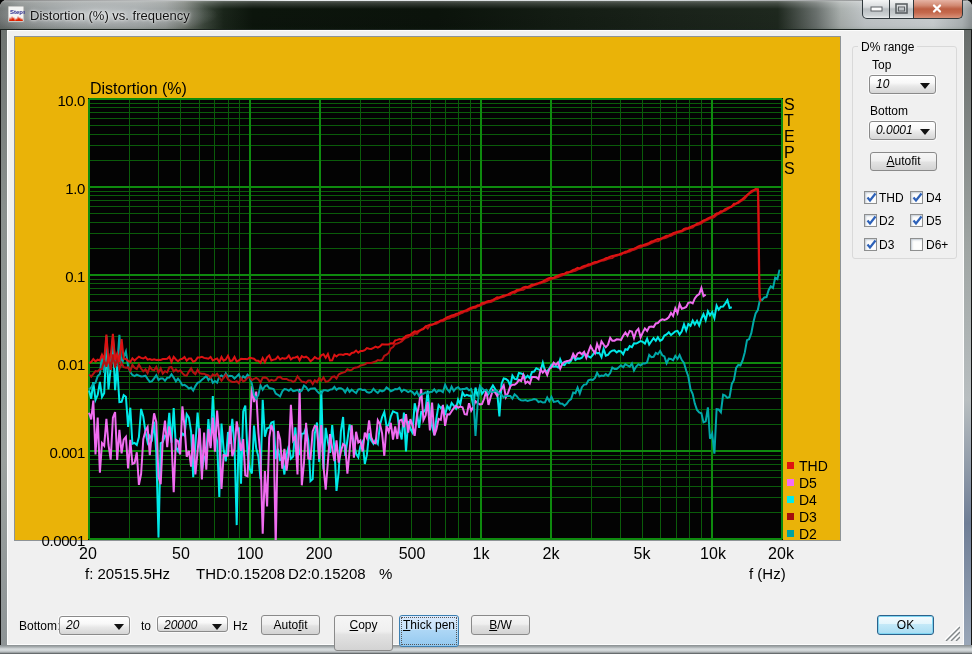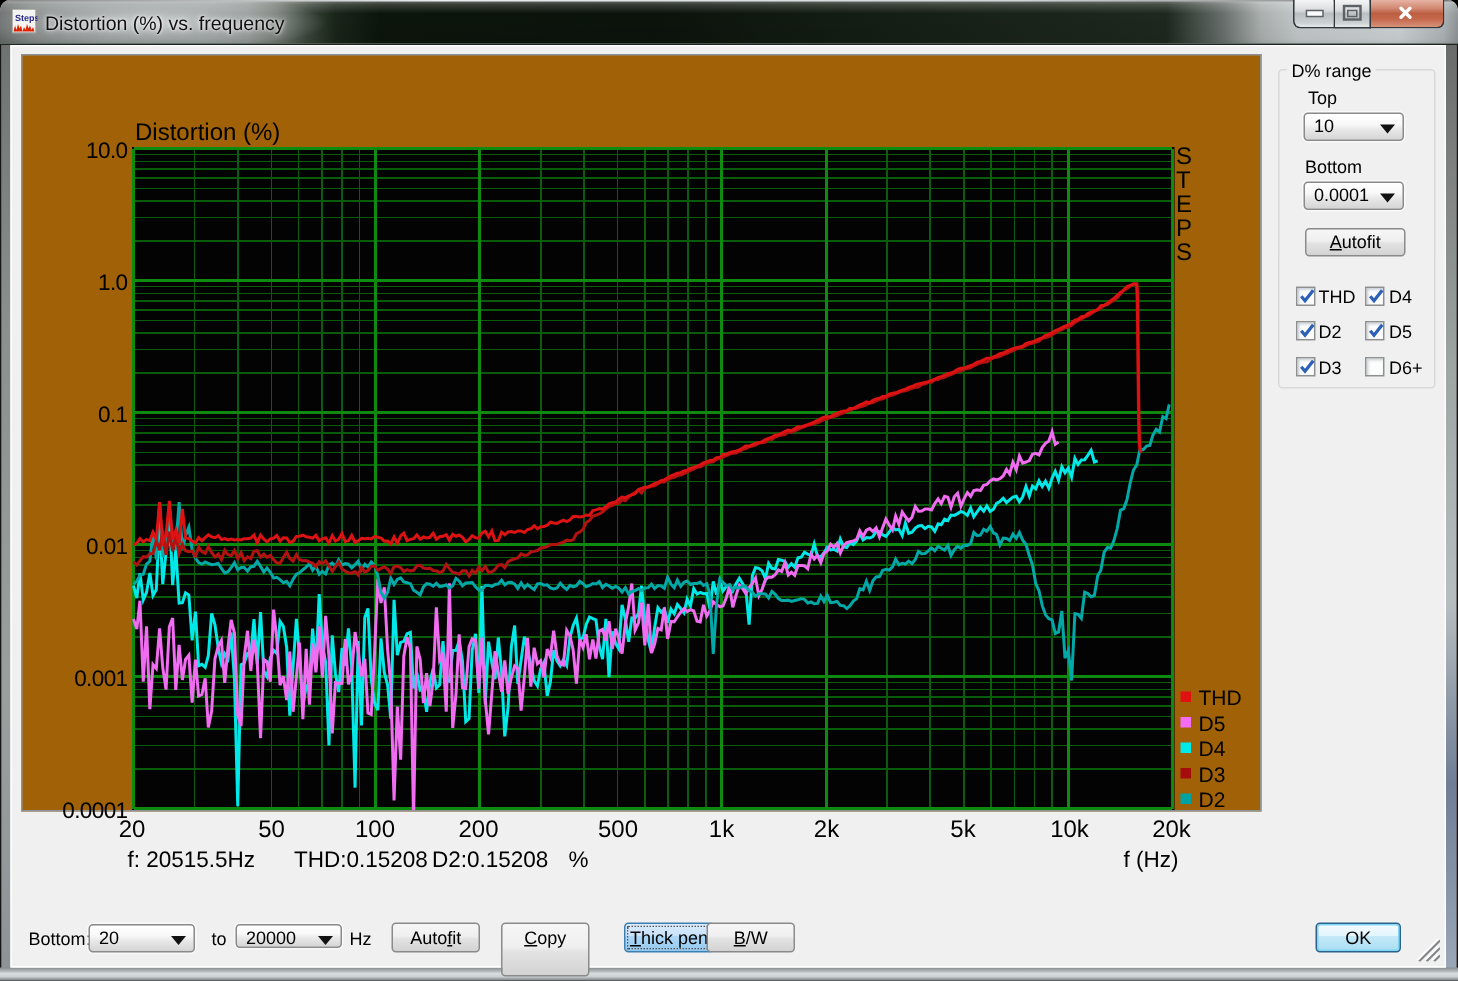--- a/index.html
+++ b/index.html
@@ -17,38 +17,38 @@
   background:linear-gradient(180deg,#6e7371 0,#8a908e 30%,#9aa09e 70%,#8e9496 100%);
   border-left:1px solid #161616; }
 .sideR { position:absolute; right:0; top:30px; width:8px; height:616px;
   background:linear-gradient(180deg,#676c6a 0,#9fa5a3 35%,#b8bec0 60%,#6f7e96 80%,#9aa7b8 100%);
   border-right:1px solid #161616; }
 .botB { position:absolute; left:0; bottom:0; width:972px; height:9px;
   background:linear-gradient(180deg,#878d8f 0,#a9afb1 2px,#d7dcde 4px,#cdd2d4 6px,#8f9496 8px,#404547 9px); }
 #client { position:absolute; left:7px; top:30px; width:957px; height:615px;
   background:#f0f0f0; border:1px solid #fdfdfd; }
 #view { position:absolute; left:6px; top:5px; width:827px; height:505px;
-  background:#a16207; border:1px solid #8e9396; }
+  background:#eab308; border:1px solid #8e9396; }
 #view svg.main { position:absolute; left:0; top:0; }
 .pl { position:absolute; font-size:15px; color:#000; white-space:nowrap; }
 .yl { position:absolute; left:10px; width:60px; text-align:right; font-size:15px; letter-spacing:-0.4px; color:#000; }
 .xl { position:absolute; width:60px; top:508px; text-align:center; font-size:16px; color:#000; }
 .lgr { position:absolute; left:772px; height:14px; white-space:nowrap; }
 .sq { display:inline-block; width:7px; height:7px; margin-right:5px; vertical-align:2px; }
 .lt { font-size:14px; color:#000; }
 #steps { position:absolute; left:769px; top:60px; font-size:16px; line-height:16.1px; color:#000; }
 .gbox { position:absolute; border:1px solid #d9d9d9; border-radius:3px; }
 .btn { position:absolute; border:1px solid #8a8a8a; border-radius:3px; text-align:center;
   font-size:12px; color:#000;
   background:linear-gradient(180deg,#f6f6f6 0,#efefef 45%,#e2e2e2 55%,#d3d3d3 100%); }
 .btnblue { border:1px solid #3c7fb1;
   background:linear-gradient(180deg,#dbeafc 0,#c8e2fa 45%,#aed7f6 46%,#94c9ef 100%); }
 .cmb { position:absolute; border:1px solid #8a8a8a; border-radius:3px;
   background:linear-gradient(180deg,#ffffff 0,#f8f8f8 40%,#e8e8e8 60%,#d5d5d5 100%);
-  box-shadow:0 0 0 1px rgba(255,255,255,.6); }
+  box-shadow:0 0 0 1px rgba(255,255,255,.6);font-style:italic; }
 .cmb .txt { position:absolute; left:6px; top:1px; font-size:12px; color:#000; }
 .cmb .ar { position:absolute; right:5px; top:7px; width:0; height:0;
   border:5px solid transparent; border-bottom:none; border-top:6px solid #111; }
 .cb { position:absolute; width:13px; height:13px; background:#fdfdfd;
   border:1px solid #8e8f8f; box-shadow:inset 1px 1px 2px rgba(120,140,160,.45); }
 .cb svg { position:absolute; left:0px; top:-1px; }
 .cblab { position:absolute; font-size:12px; color:#000; }
 .slab { position:absolute; font-size:12px; color:#000; }
 u { text-decoration:underline; }
 #capbtns { position:absolute; right:8px; top:0; width:102px; height:19px; }
@@ -240,21 +240,21 @@
         <span class="ar"></span>
       </div>
     <div class="slab" style="left:133px; top:588px;">to</div>
     <div class="cmb" style="left:149px; top:585px; width:71px; height:16px;">
         <span class="txt">20000</span>
         <span class="ar"></span>
       </div>
     <div class="slab" style="left:225px; top:588px;">Hz</div>
     <div class="btn" style="left:253px; top:584px; width:59px; height:20px; line-height:18px;">Auto<u>f</u>it</div>
     <div class="btn" style="left:326px; top:584px; width:59px; height:36px; line-height:18px;"><u>C</u>opy</div>
-    <div class="btn btnblue" style="left:408px; top:584px; width:60px; height:20px; line-height:18px; outline:1px dotted #555; outline-offset:-3px;"><u>T</u>hick pen</div>
+    <div class="btn btnblue" style="left:391px; top:584px; width:60px; height:32px; line-height:18px; outline:1px dotted #555; outline-offset:-3px;"><u>T</u>hick pen</div>
     <div class="btn" style="left:463px; top:584px; width:59px; height:20px; line-height:18px;"><u>B</u>/W</div>
     <div class="btn" style="left:869px; top:584px; width:57px; height:20px; line-height:18px; border-color:#2c628b; box-shadow:0 0 0 1px #7fd5f2 inset; background:linear-gradient(180deg,#f4fbfe 0,#e2f5fc 45%,#c4e9f8 46%,#a9ddf3 100%);">OK</div>
     <div id="grip">
       <svg width="18" height="18">
           <g stroke="#ffffff" stroke-width="1.5">
         <line x1="17" y1="3" x2="3" y2="17"></line>
             <line x1="17" y1="8" x2="8" y2="17"></line>
             <line x1="17" y1="13" x2="13" y2="17"></line>
       </g>
           <g stroke="#82888a" stroke-width="1.4">

